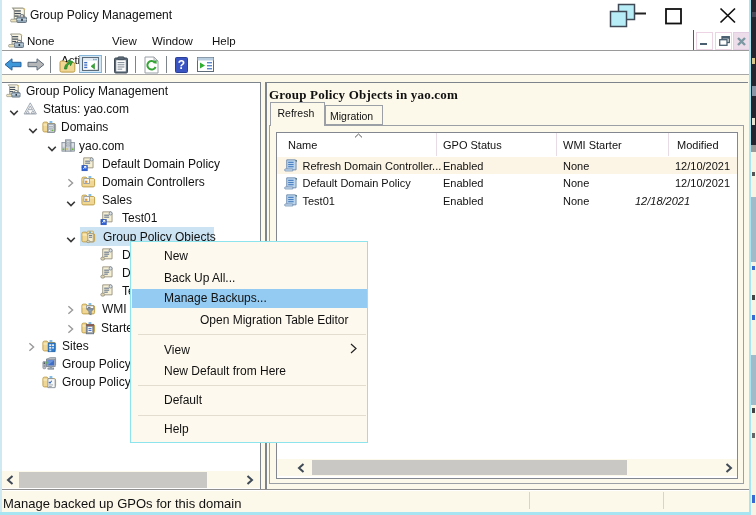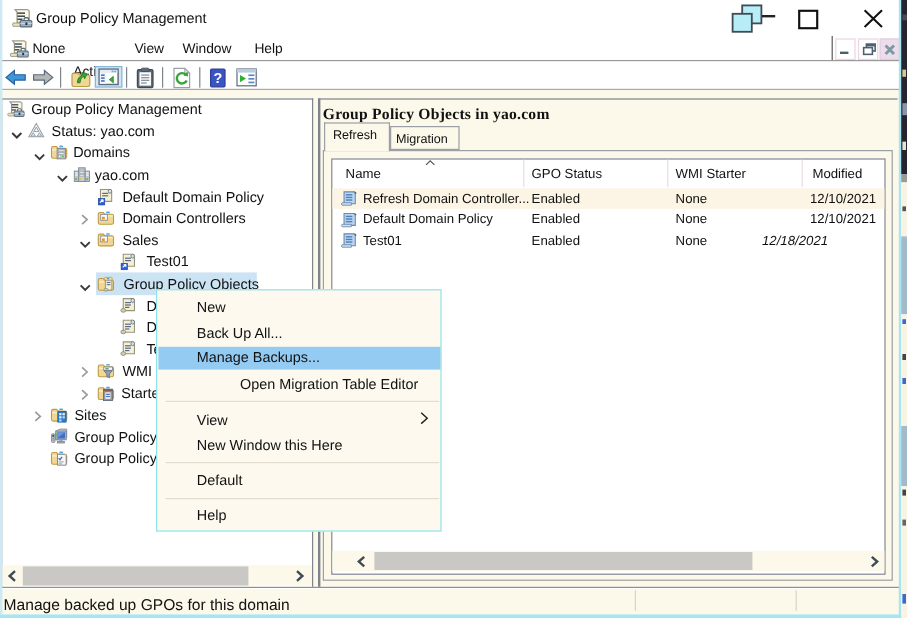--- a/index.html
+++ b/index.html
@@ -189,21 +189,21 @@
 <div class="txt" style="left:164px;top:250px;z-index:51;">New</div>
 <div class="txt" style="left:164px;top:271.5px;z-index:51;">Back Up All...</div>
 <div class="abs" style="left:131.5px;top:288.5px;width:235px;height:19px;background:#94cbf2;z-index:51;"></div>
 <div class="txt" style="left:164px;top:292px;z-index:52;">Manage Backups...</div>
 <div class="txt" style="left:164px;top:314px;z-index:51;margin-left:36px;">Open Migration Table Editor</div>
 <div class="abs" style="left:138px;top:334px;width:228px;height:1px;background:#e3ddd0;z-index:51;"></div>
 <div class="txt" style="left:164px;top:344px;z-index:51;">View</div>
 <svg style="left:350px;top:342.5px;z-index:51;" width="7" height="11" viewBox="0 0 7 11">
     <path d="M1 1 L6 5.5 L1 10" stroke="#222" stroke-width="1.2" fill="none"></path>
   </svg>
-<div class="txt" style="left:164px;top:365px;z-index:51;">New Window this Here</div>
+<div class="txt" style="left:164px;top:365px;z-index:51;">New Default from Here</div>
 <div class="abs" style="left:138px;top:385px;width:228px;height:1px;background:#e3ddd0;z-index:51;"></div>
 <div class="txt" style="left:164px;top:394px;z-index:51;">Default</div>
 <div class="abs" style="left:138px;top:415px;width:228px;height:1px;background:#e3ddd0;z-index:51;"></div>
 <div class="txt" style="left:164px;top:423px;z-index:51;">Help</div>
 
 <div class="abs" style="left:0;top:489px;width:750px;height:1px;background:#8f8f8f;"></div>
 <div class="abs" style="left:0;top:490.5px;width:750px;height:21.5px;background:#fcf8ea;"></div>
 <div class="txt" style="left:3px;top:497px;font-size:13px;">Manage backed up GPOs for this domain</div>
 <div class="abs" style="left:529px;top:492px;width:1px;height:17px;background:#d8d4c8;"></div>
 <div class="abs" style="left:663px;top:492px;width:1px;height:17px;background:#d8d4c8;"></div>

